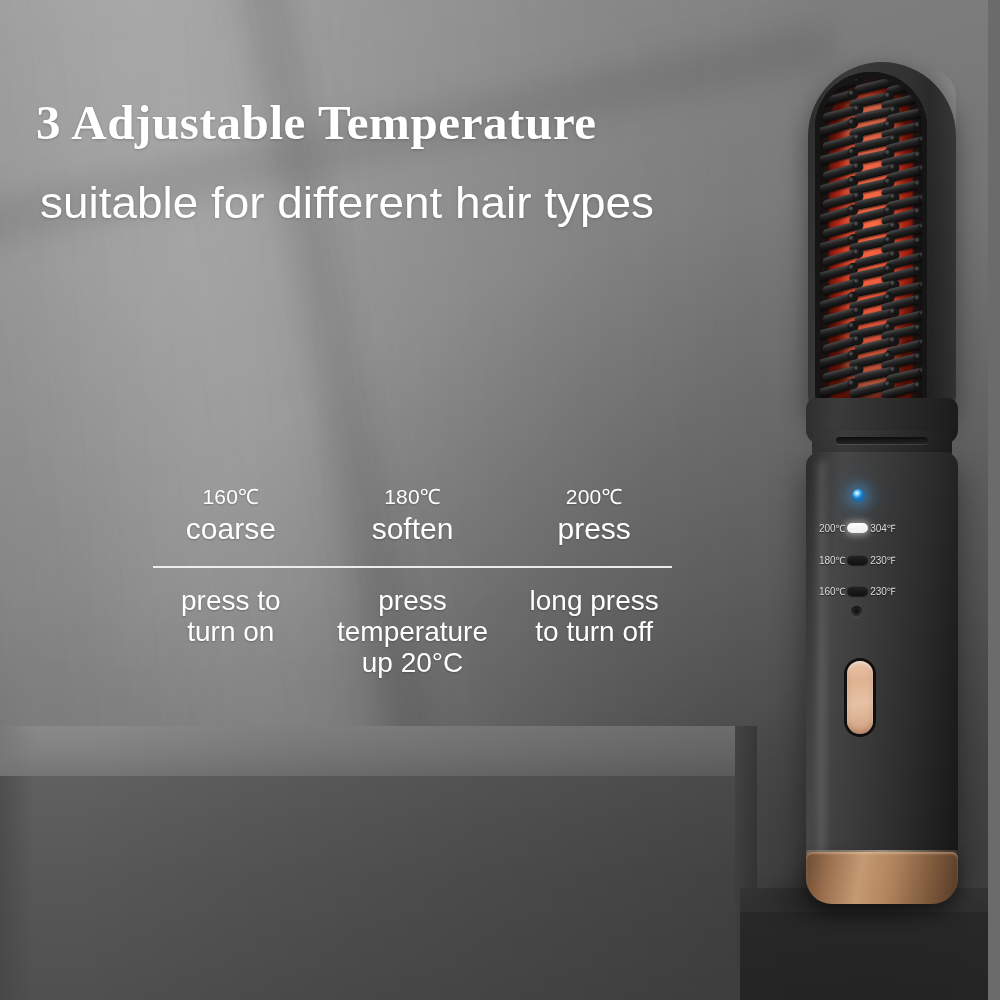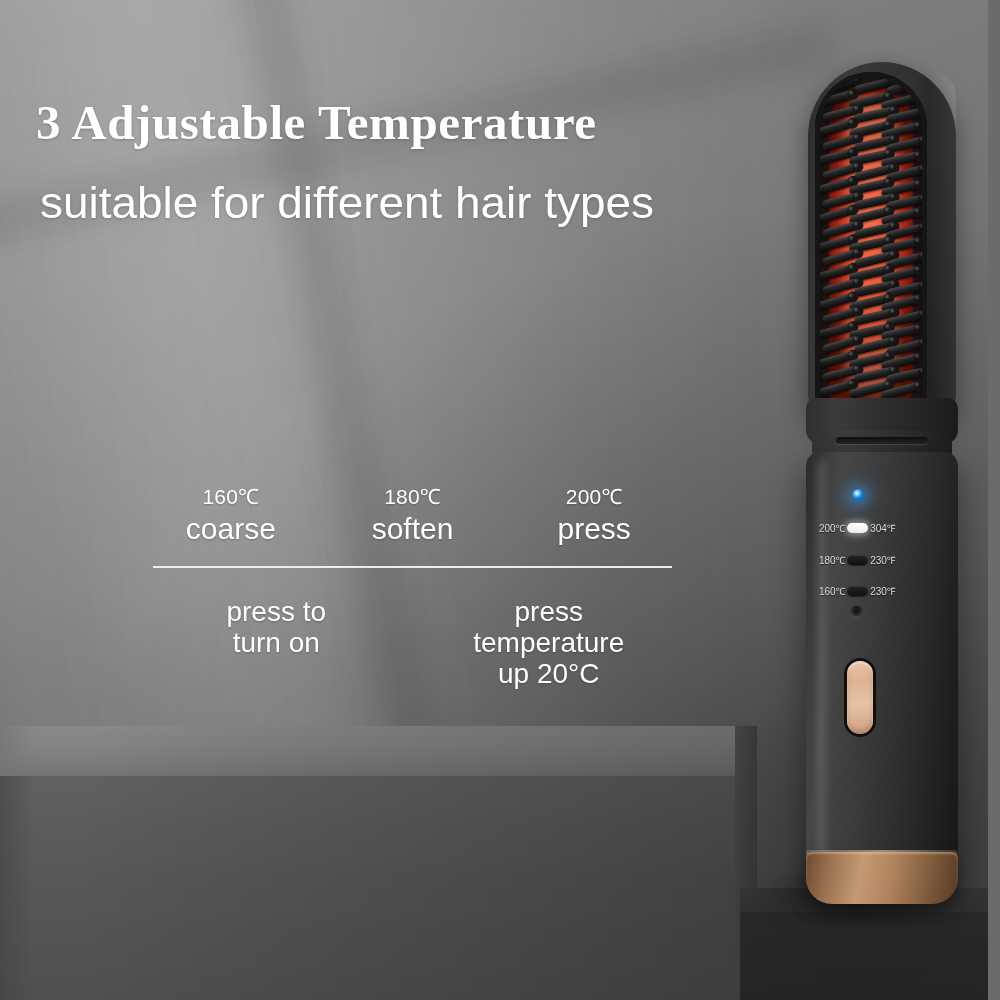--- a/index.html
+++ b/index.html
@@ -188,21 +188,21 @@
   .divider {
     margin: 17px auto 0 auto;
     width: 519px;
     height: 2px;
     background: #f2f2f2;
     opacity: 0.95;
   }
   .instr-row {
     display: flex;
     width: 100%;
-    margin-top: 28px;
+    margin-top: 17px;
     align-items: flex-start;
   }
   .instr-col {
     flex: 1;
     text-align: center;
     color: #ffffff;
     font-size: 28px;
     line-height: 1.12;
     white-space: pre-line;
     text-shadow: 0 1px 2px rgba(0,0,0,0.25);
@@ -421,20 +421,22 @@
     </div>
 
     <div class="divider"></div>
 
     <div class="instr-row">
       <div class="instr-col">press to
 turn on</div>
       <div class="instr-col">press
 temperature
 up 20°C</div>
+      <div class="instr-col">long press
+to turn off</div>
     </div>
   </div>
 
   <div class="device">
 
     <div class="head-body"></div>
     <div class="head-inner">
       <div class="glow"></div>
       <div class="glow-core"></div>
       <div class="bristles" id="bristles">

